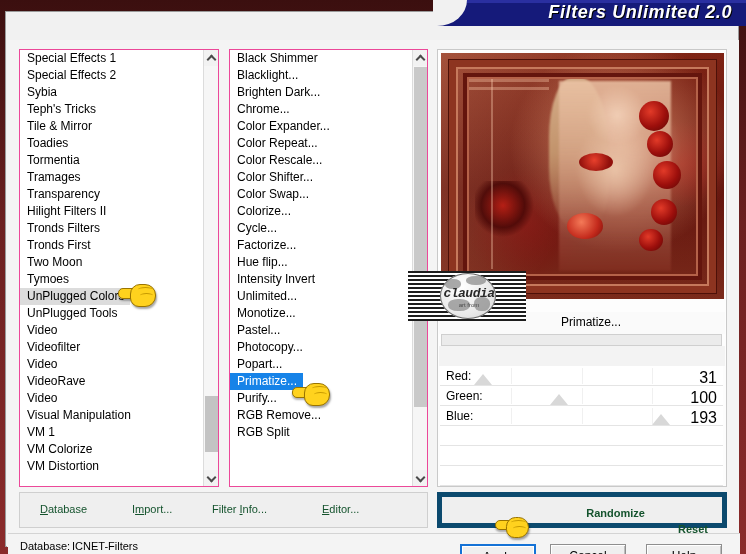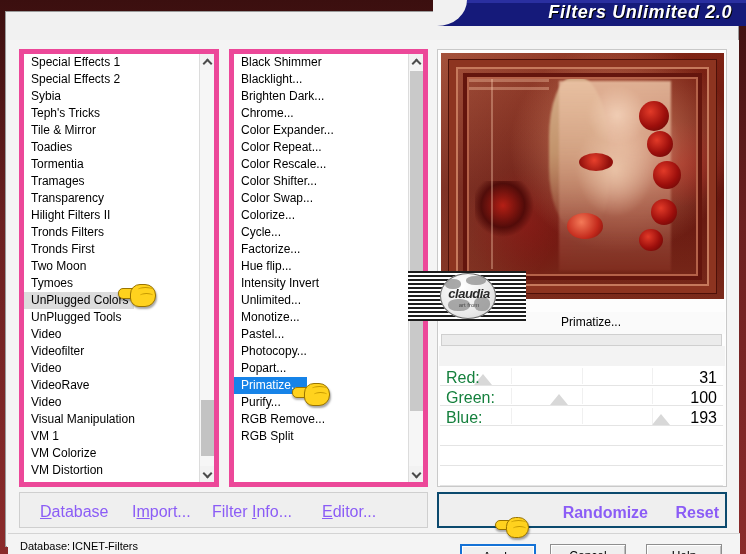--- a/index.html
+++ b/index.html
@@ -76,21 +76,21 @@
   #tab2{left:135px;}
   
   #content{
     position:absolute;left:1px;top:28px;width:732px;height:507px;
     background:#f4f4f4;
   }
   
   .listbox{
     position:absolute;
     background:#ffffff;
-    border:5px solid #ec4899;
+    border:1px solid #ec4899;
     box-sizing:border-box;
     overflow:hidden;
   }
   #list-left{ left:12px; top:9px; width:200px; height:438px;}
   #list-mid { left:222px;top:9px; width:199px; height:438px;}
   .listinner{
     position:absolute;left:0;top:0;right:15px;top:0;bottom:0;
     overflow:hidden;
   }
   .litem{
@@ -218,21 +218,21 @@
   }
   #wm-globe .c{
     position:absolute;background:#8d8d8d;border-radius:45%;opacity:.75;
   }
   #wm-text{
     position:absolute;left:34px;top:15px;width:54px;
     text-align:center;
     font-size:13px;font-weight:bold;font-style:italic;
     color:#2a2a2a;
     letter-spacing:-0.5px;
-    font-family:Liberation Sans, sans-serif;
+    font-family:Liberation Mono, monospace;
   }
   #wm-sub{
     position:absolute;left:34px;top:31px;width:54px;text-align:center;
     font-size:6px;color:#4a4a4a;
   }
   
   #param-title{
     position:absolute;left:1px;top:262px;right:1px;height:22px;
     background:#fafafa;
   }
@@ -249,21 +249,21 @@
     position:absolute;left:1px;top:296px;right:1px;height:20px;background:#f3f3f3;
   }
   
   .srow{
     position:absolute;left:2px;right:3px;height:20px;
     background:#ffffff;
     border-bottom:1px solid #e4e4e4;
     box-sizing:border-box;
   }
   .srow .lbl{
-    position:absolute;left:6px;top:3px;font-size:16px;color:#15803d;
+    position:absolute;left:6px;top:3px;font-size:12px;color:#000000;
   }
   .srow .val{
     position:absolute;right:6px;top:3px;font-size:16px;color:#000;text-align:right;
   }
   .srow .tri{
     position:absolute;top:8px;width:0;height:0;
     border-left:9px solid transparent;
     border-right:9px solid transparent;
     border-bottom:11px solid #d8d8d8;
   }
@@ -274,32 +274,32 @@
     position:absolute;left:2px;right:3px;height:20px;
     background:#ffffff;border-bottom:1px solid #e4e4e4;box-sizing:border-box;
   }
   
   #cmdbar-left{
     position:absolute;left:12px;top:452px;width:409px;height:36px;
     background:#efefef;border:1px solid #cfcfcf;box-sizing:border-box;
   }
   #cmdbar-right{
     position:absolute;left:430px;top:452px;width:290px;height:36px;
-    background:#efefef;border:2px solid #0c4a6e;box-sizing:border-box;
+    background:#efefef;border:5px solid #0c4a6e;box-sizing:border-box;
   }
   .cmd{
-    position:absolute;top:10px;font-size:16px;color:#8b5cf6;white-space:nowrap;
+    position:absolute;top:10px;font-size:11px;color:#14532d;white-space:nowrap;
   }
   .cmd u{text-decoration:underline;}
   #cmd-db{left:20px;}
   #cmd-imp{left:112px;}
   #cmd-fi{left:192px;}
   #cmd-ed{left:302px;}
   #cmd-rand{right:77px;font-weight:bold;}
-  #cmd-reset{right:6px;font-weight:bold;}
+  #cmd-reset{right:14px;font-weight:bold;margin-top:16px;}
   
   #statusbar{
     position:absolute;left:1px;top:493px;width:732px;height:42px;
     background:#f4f4f4;
     border-top:1px solid #d4d4d4;
     box-sizing:border-box;
   }
   .st{
     position:absolute;font-size:11px;color:#000;white-space:nowrap;
   }

